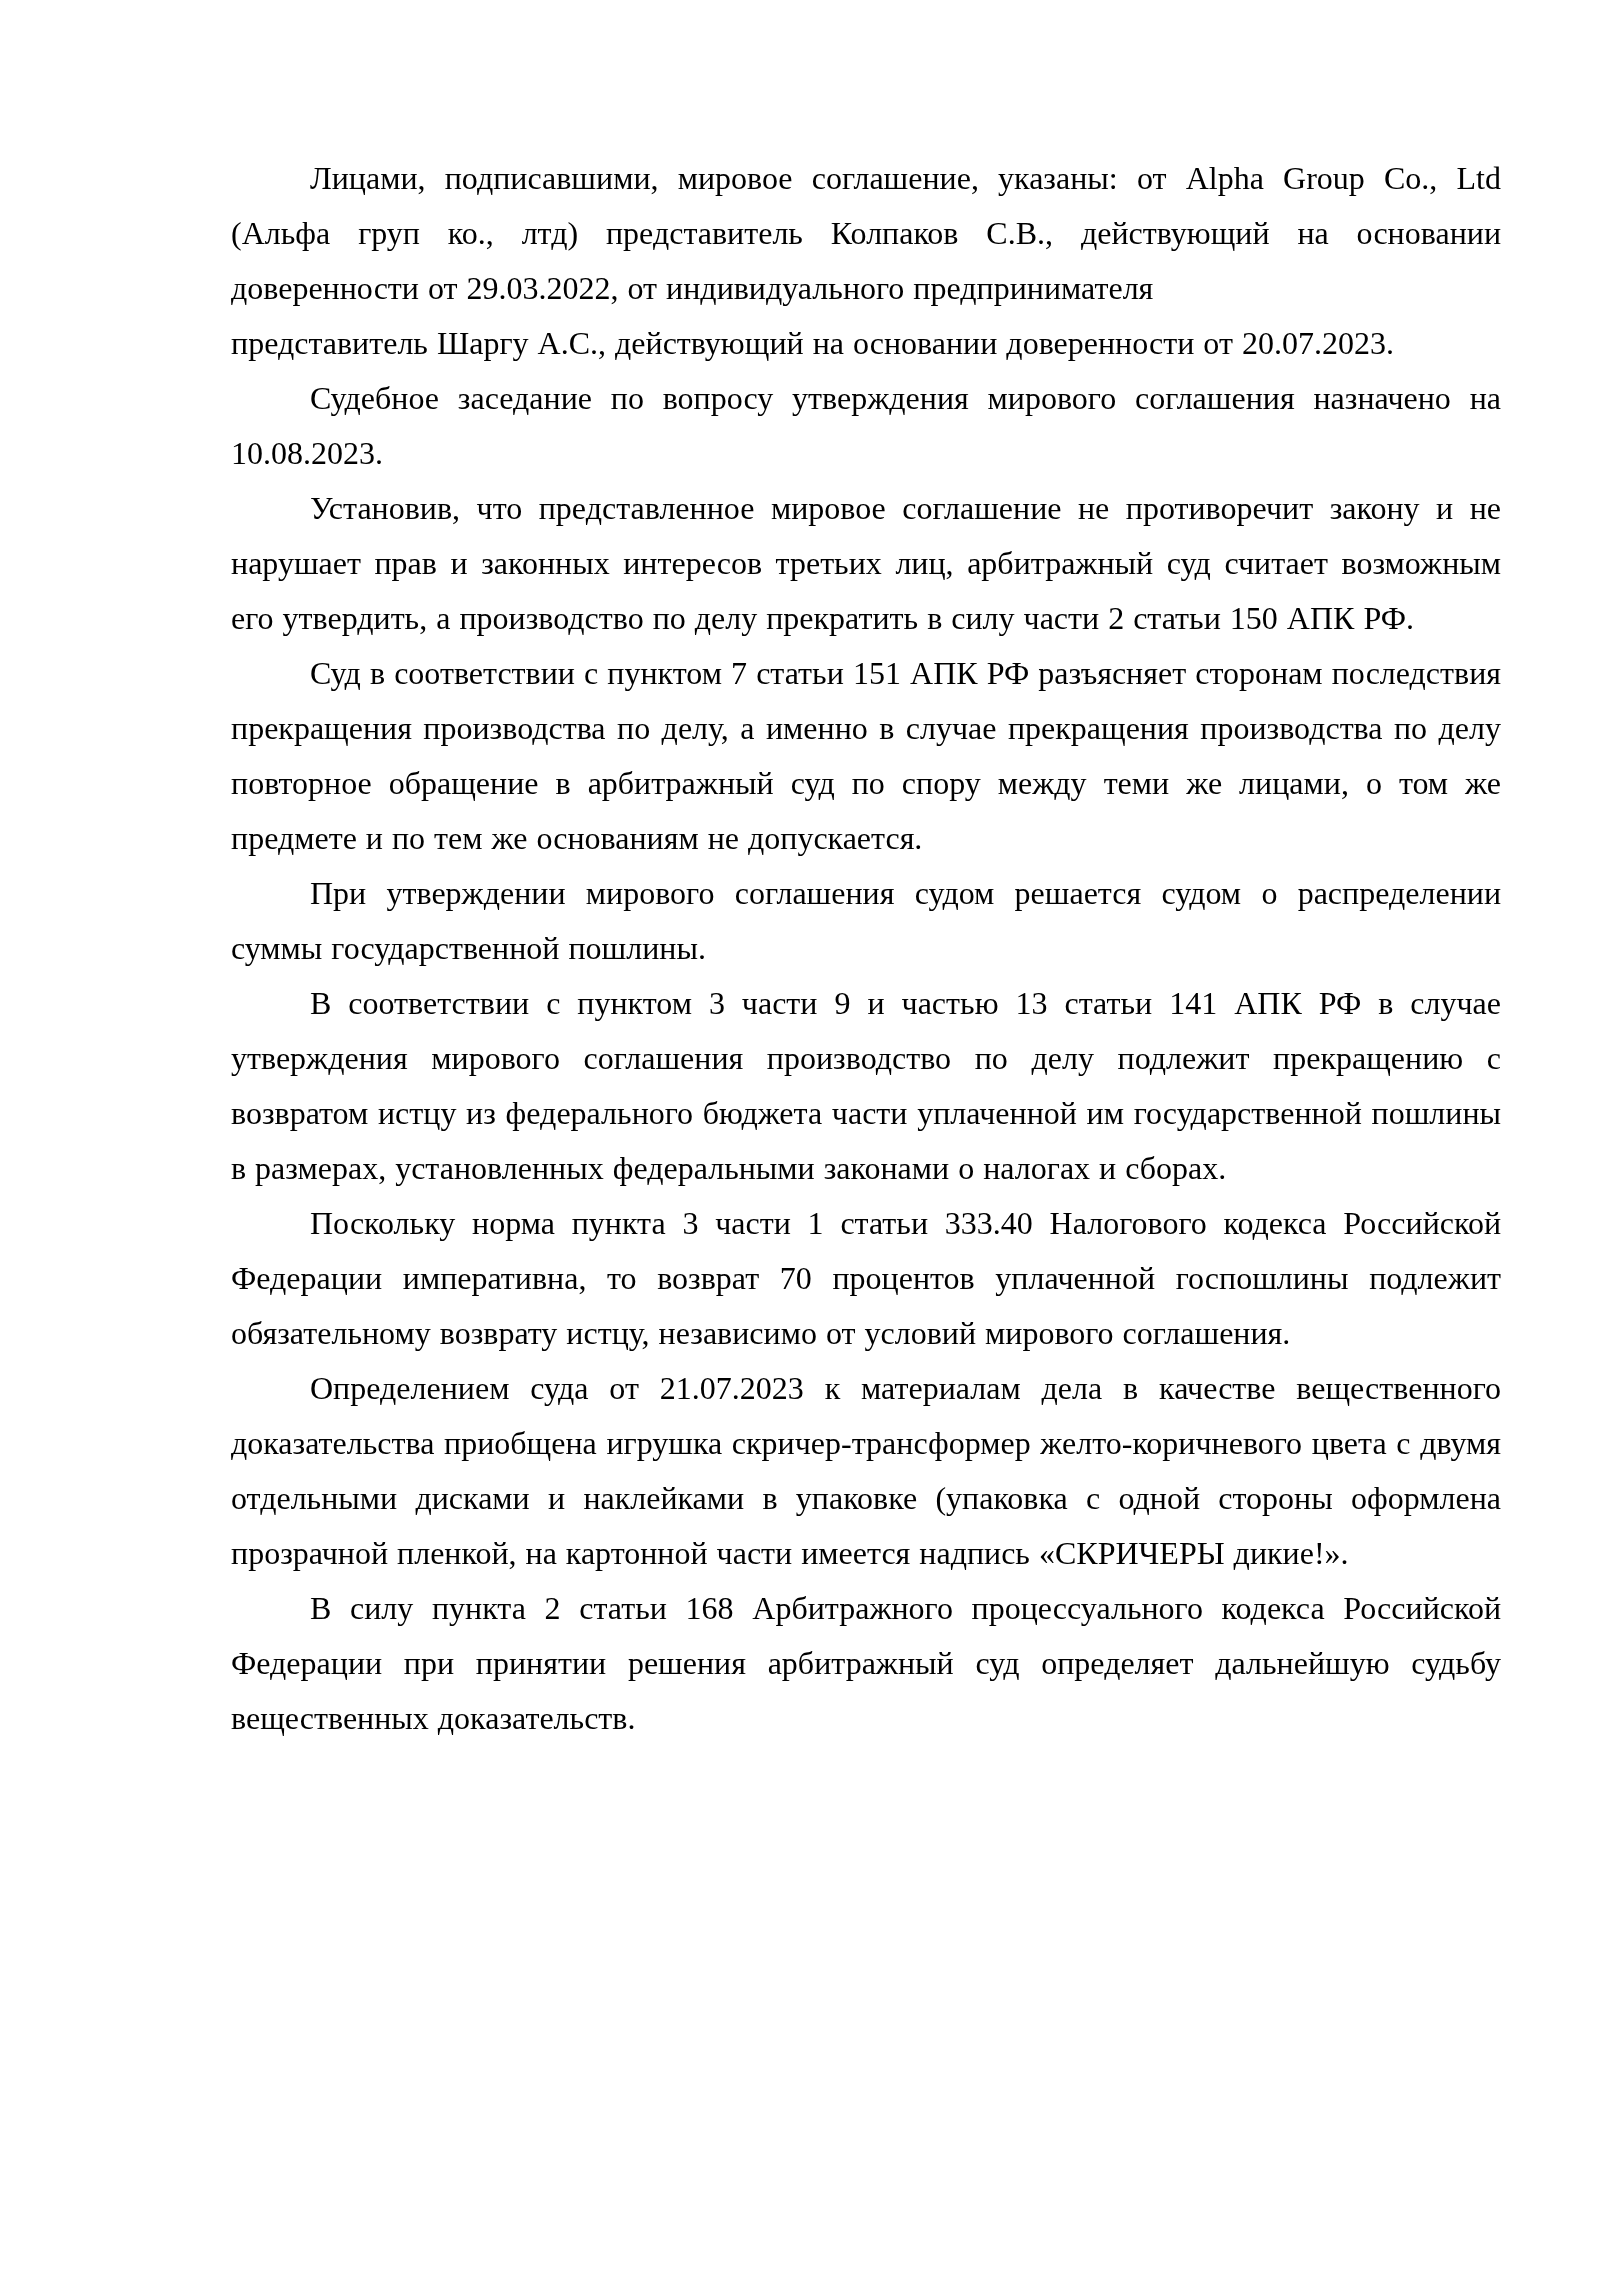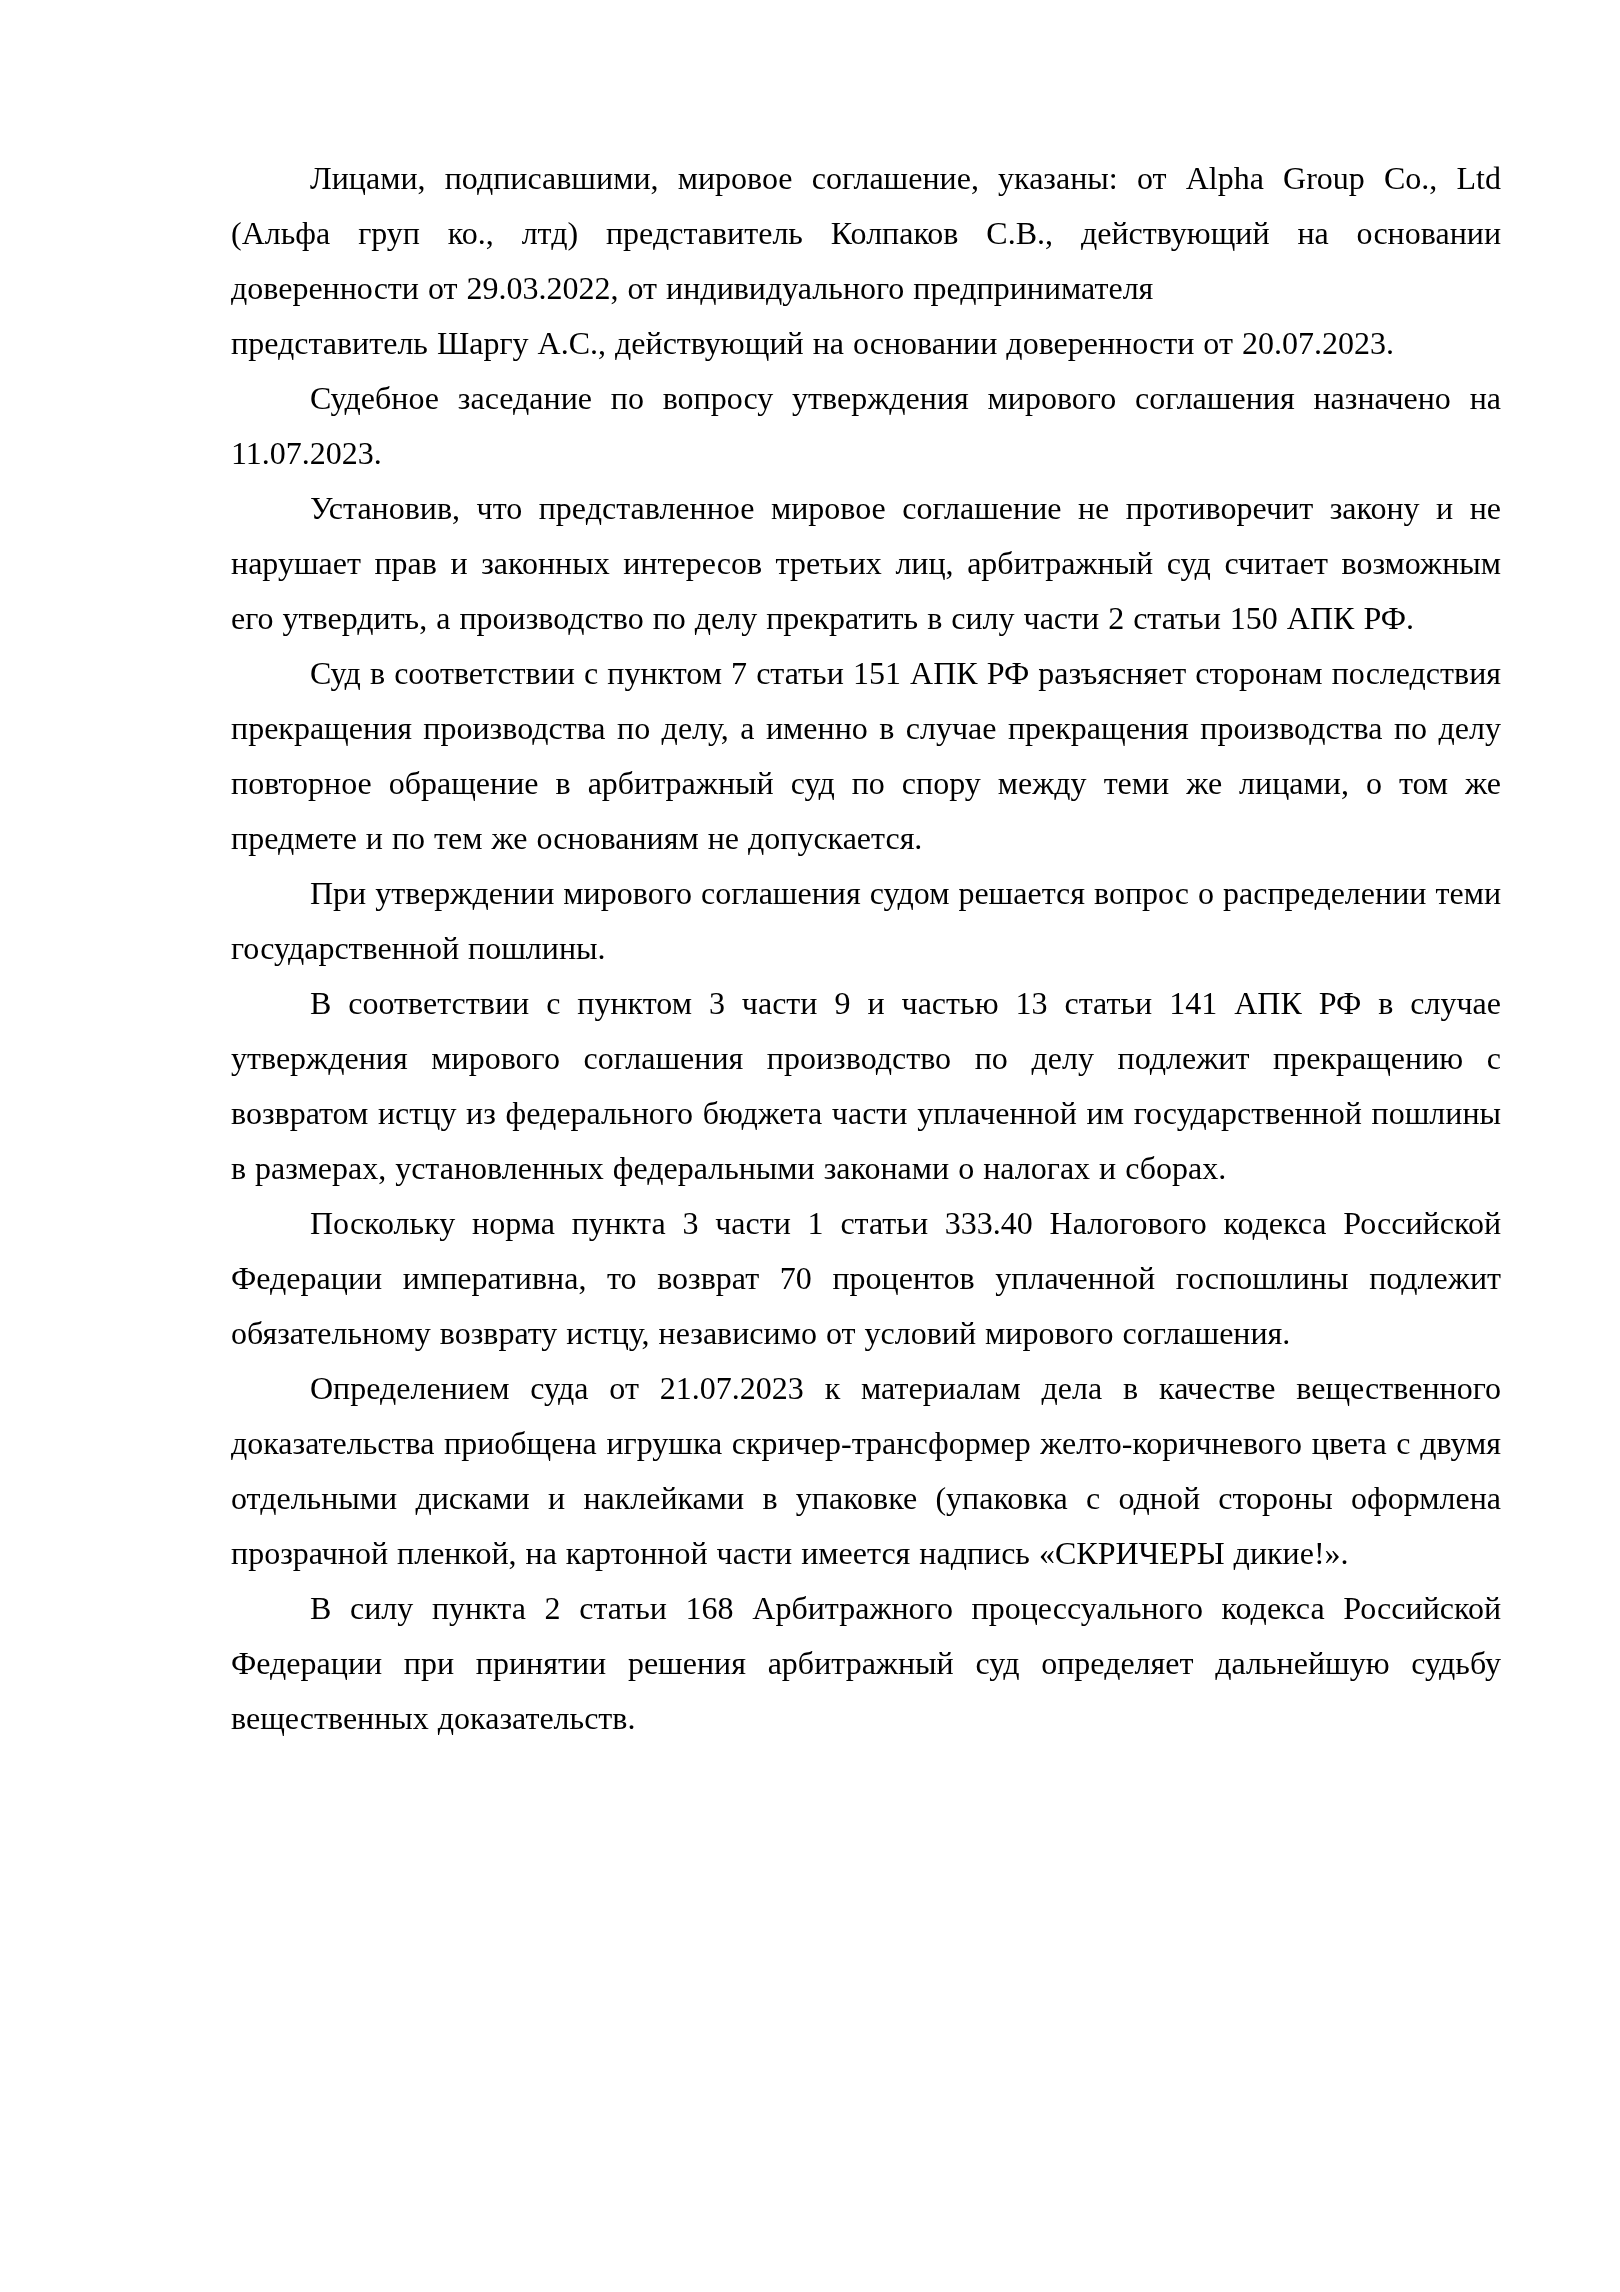--- a/index.html
+++ b/index.html
@@ -34,23 +34,23 @@
     color: #000000;
     word-spacing: 1px;
   }
 </style>
 </head>
 <body>
 
 <div class="page">
   <div class="doc-body">
       <p class="para">Лицами, подписавшими, мировое соглашение, указаны: от Alpha Group Co., Ltd (Альфа груп ко., лтд) представитель Колпаков С.В., действующий на основании доверенности от 29.03.2022, от индивидуального предпринимателя<br>представитель Шаргу А.С., действующий на основании доверенности от 20.07.2023.</p>
-      <p class="para">Судебное заседание по вопросу утверждения мирового соглашения назначено на 11.07.2023.</p>
+      <p class="para">Судебное заседание по вопросу утверждения мирового соглашения назначено на 10.08.2023.</p>
       <p class="para">Установив, что представленное мировое соглашение не противоречит закону и не нарушает прав и законных интересов третьих лиц, арбитражный суд считает возможным его утвердить, а производство по делу прекратить в силу части 2 статьи 150 АПК РФ.</p>
       <p class="para">Суд в соответствии с пунктом 7 статьи 151 АПК РФ разъясняет сторонам последствия прекращения производства по делу, а именно в случае прекращения производства по делу повторное обращение в арбитражный суд по спору между теми же лицами, о том же предмете и по тем же основаниям не допускается.</p>
-      <p class="para">При утверждении мирового соглашения судом решается вопрос о распределении теми государственной пошлины.</p>
+      <p class="para">При утверждении мирового соглашения судом решается судом о распределении суммы государственной пошлины.</p>
       <p class="para">В соответствии с пунктом 3 части 9 и частью 13 статьи 141 АПК РФ в случае утверждения мирового соглашения производство по делу подлежит прекращению с возвратом истцу из федерального бюджета части уплаченной им государственной пошлины в размерах, установленных федеральными законами о налогах и сборах.</p>
       <p class="para">Поскольку норма пункта 3 части 1 статьи 333.40 Налогового кодекса Российской Федерации императивна, то возврат 70 процентов уплаченной госпошлины подлежит обязательному возврату истцу, независимо от условий мирового соглашения.</p>
       <p class="para">Определением суда от 21.07.2023 к материалам дела в качестве вещественного доказательства приобщена игрушка скричер-трансформер желто-коричневого цвета с двумя отдельными дисками и наклейками в упаковке (упаковка с одной стороны оформлена прозрачной пленкой, на картонной части имеется надпись «СКРИЧЕРЫ дикие!».</p>
       <p class="para">В силу пункта 2 статьи 168 Арбитражного процессуального кодекса Российской Федерации при принятии решения арбитражный суд определяет дальнейшую судьбу вещественных доказательств.</p>
     </div>
 </div>
 
 
 </body></html>

